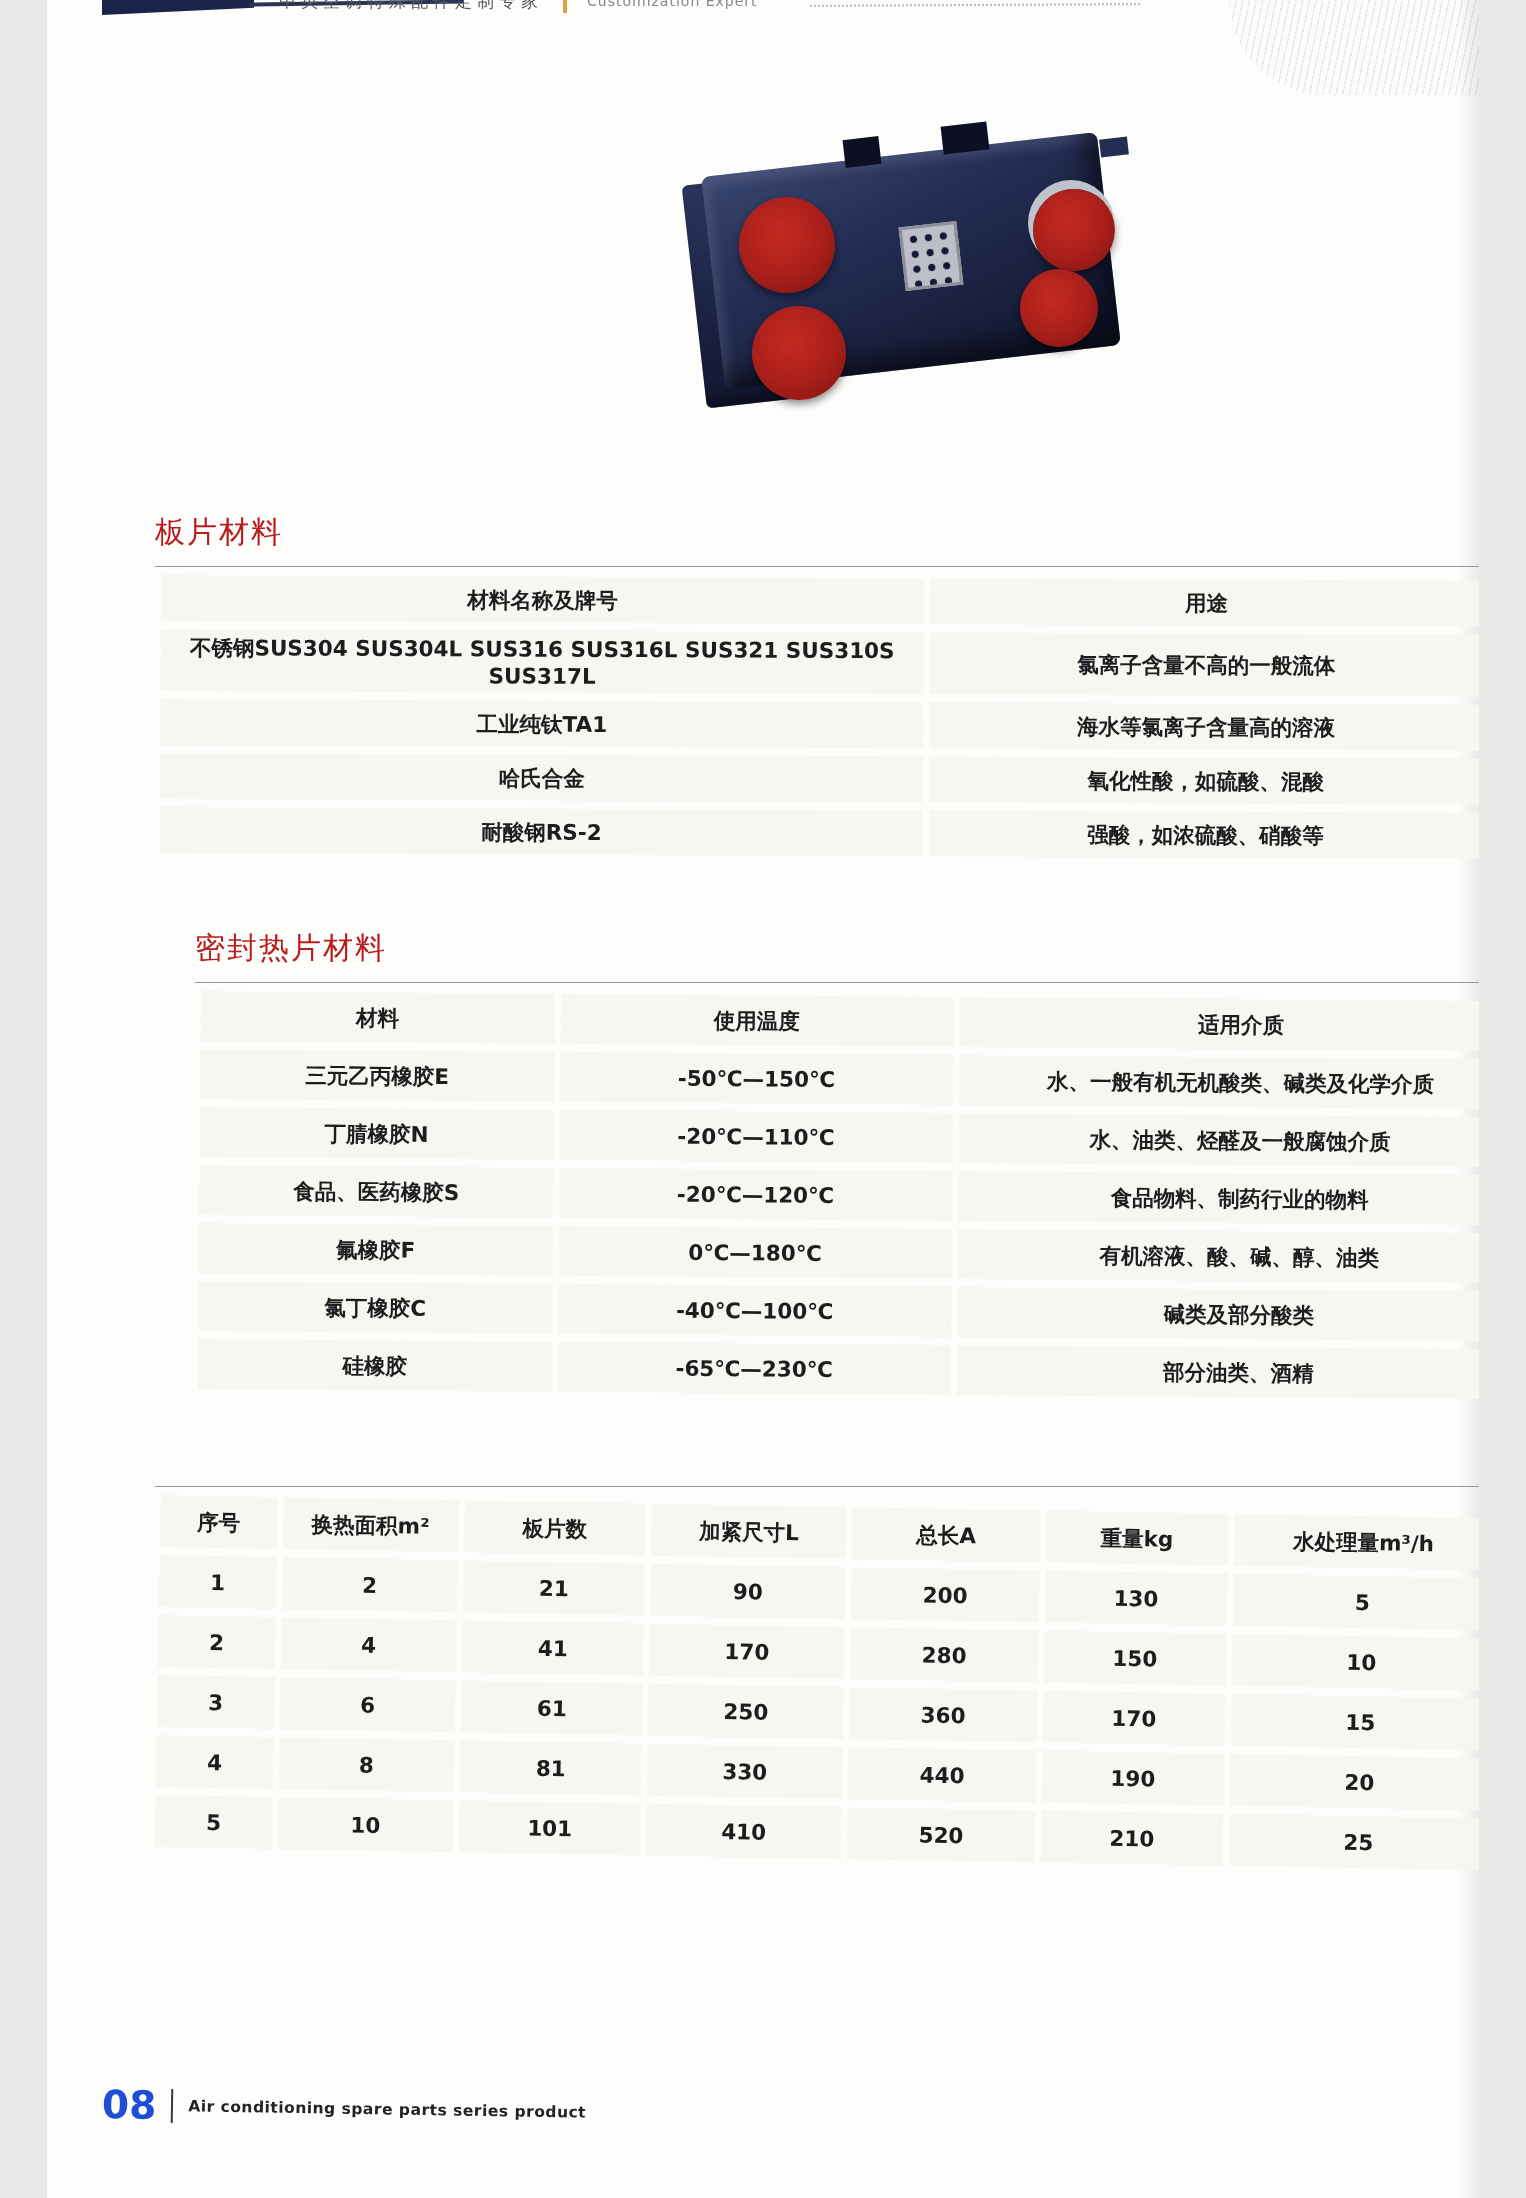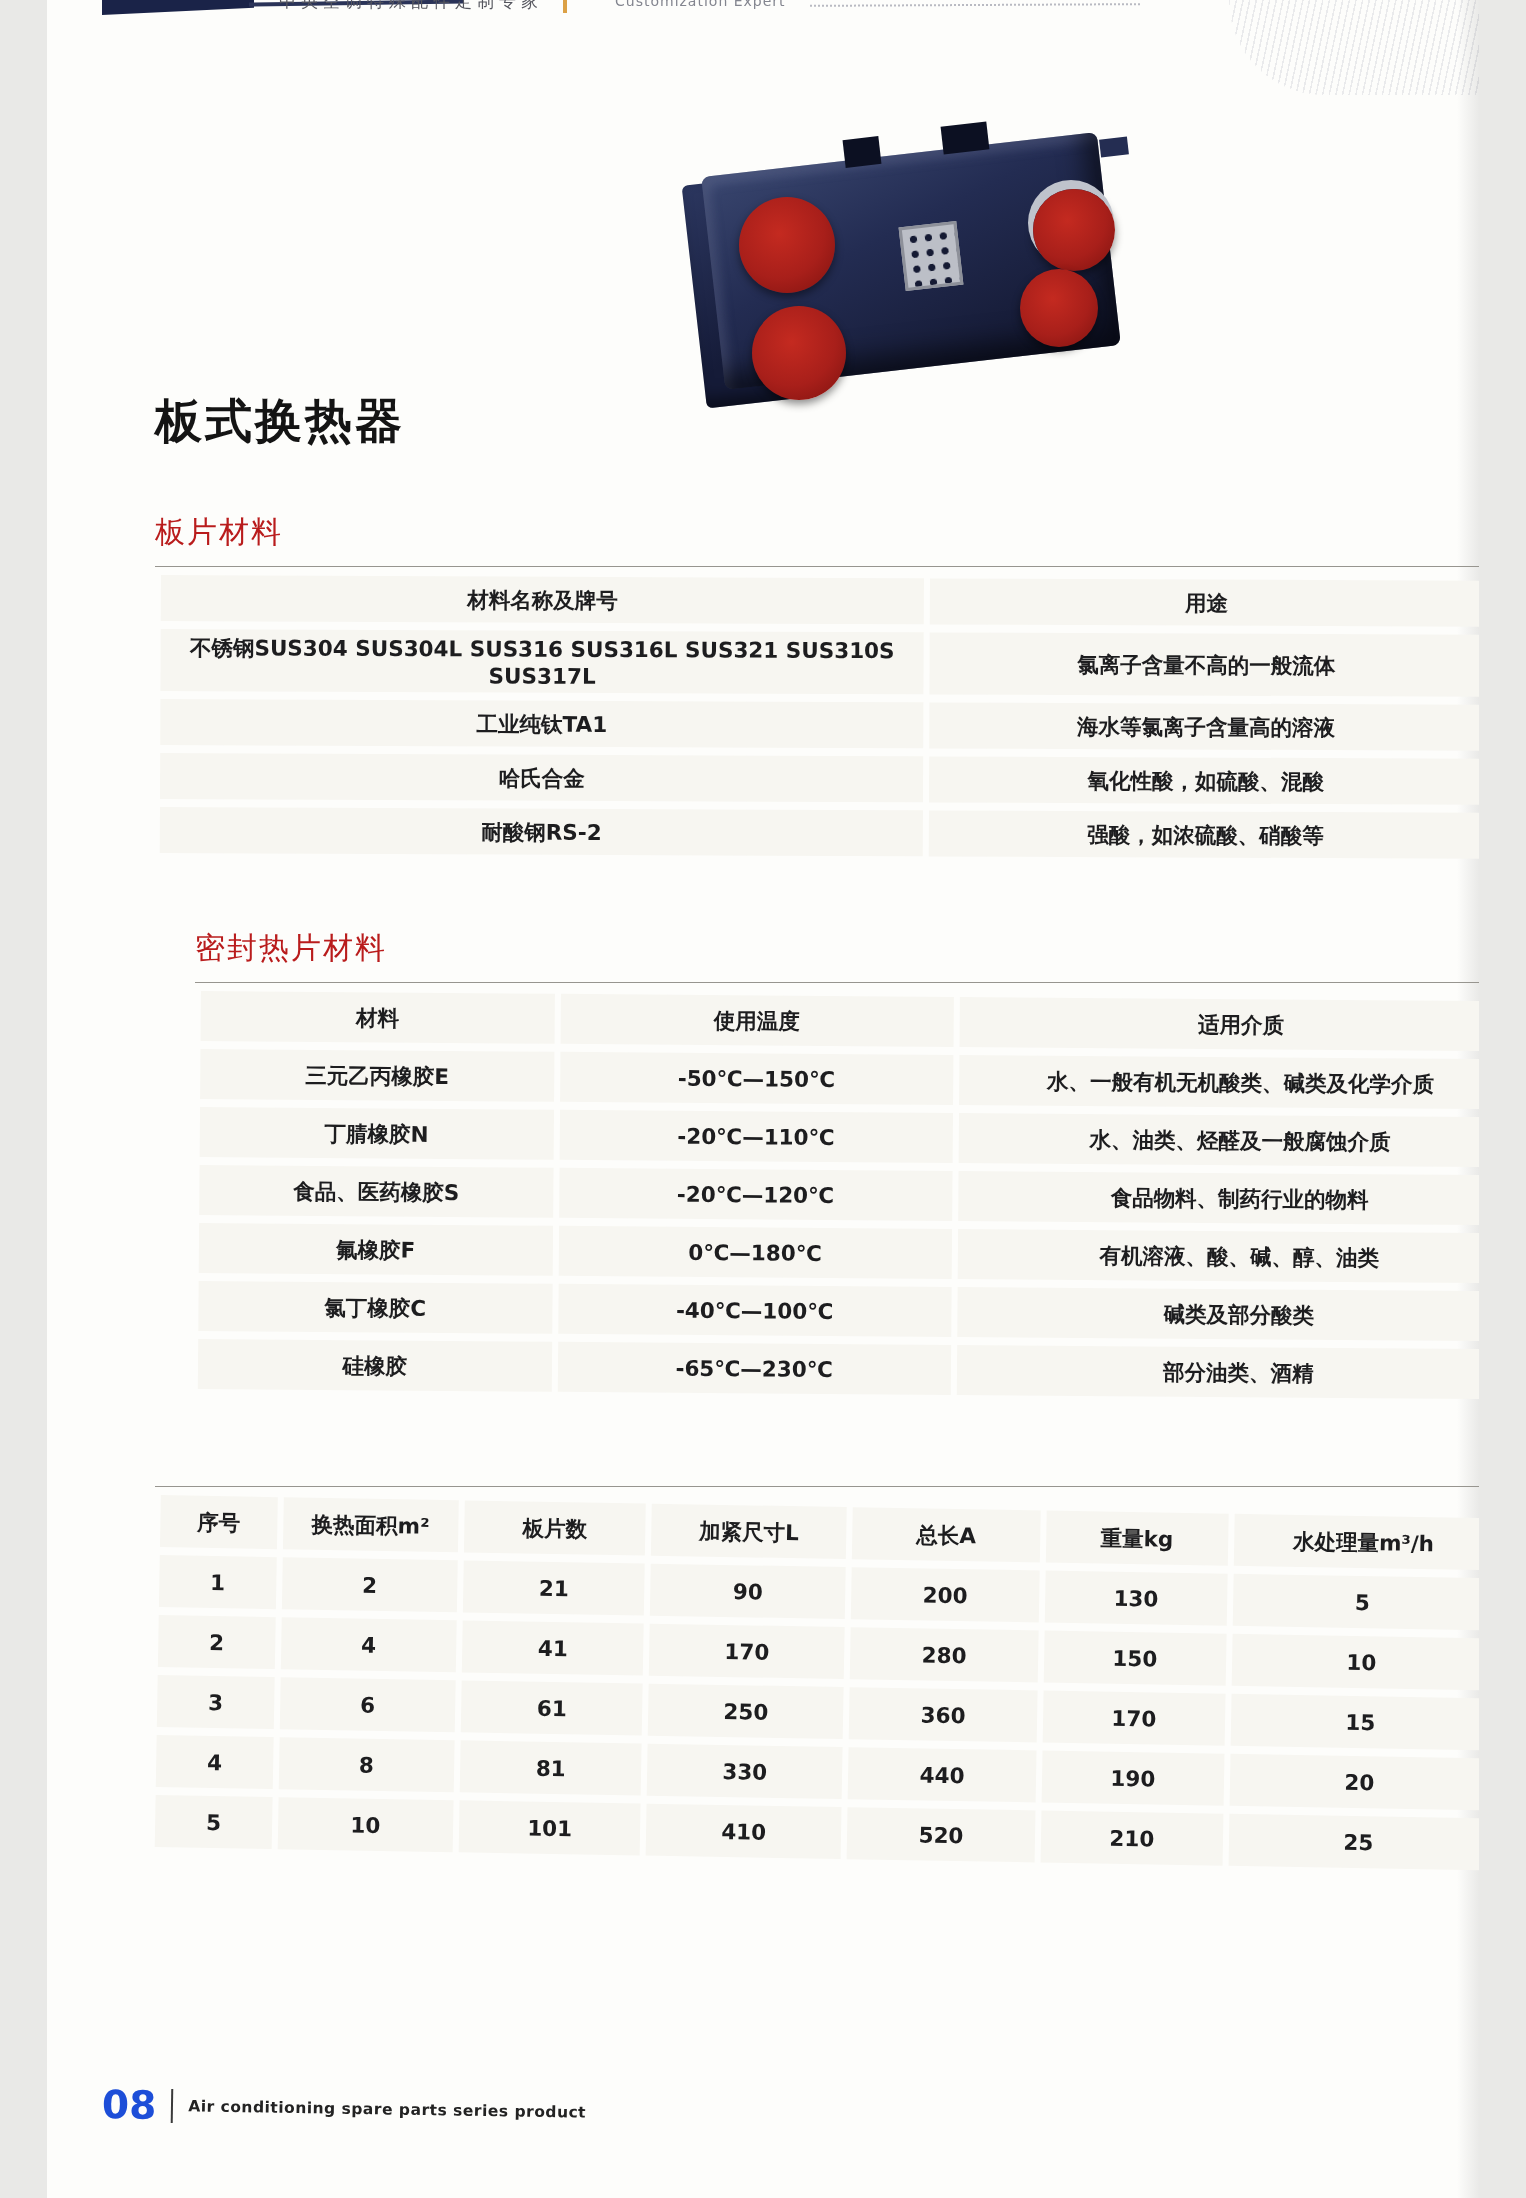--- a/index.html
+++ b/index.html
@@ -107,42 +107,41 @@
 
 <div class="page">
 
   <div class="topbar">
     <div class="swoosh"></div>
     <div class="swoosh-tail"></div>
     <div class="cutoff-wrap" style="left:232px; width:280px;">
       <div class="cutoff-cn">中央空调特殊配件定制专家</div>
     </div>
     <div class="orange-divider"></div>
-    <div class="cutoff-wrap" style="left:540px; width:240px;margin-left:28px;">
+    <div class="cutoff-wrap" style="left:540px; width:240px;">
       <div class="cutoff-en">Customization Expert</div>
     </div>
     <div class="dotted-rule"></div>
   </div>
   <div class="moire"></div>
   <div class="page-edge"></div>
 
   <div class="photo">
     <div class="exch-flange"></div>
     <div class="exch-body"></div>
     <div class="exch-tab1"></div>
     <div class="exch-tab2"></div>
     <div class="exch-stub"></div>
     <div class="port port-1"></div>
     <div class="port port-2"></div>
     <div class="port port-3"></div>
     <div class="port port-4"></div>
     <div class="nameplate"></div>
   </div>
 
-  <div class="page-title">板式换热器</div>
 
   <div class="section" style="top:512px;">
     <div class="sec-heading">板片材料</div>
     <hr class="sec-rule">
     <div class="tilt-a">
       <table class="tbl t1">
         <colgroup>
             <col style="width:58%">
             <col style="width:42%">
           </colgroup>

